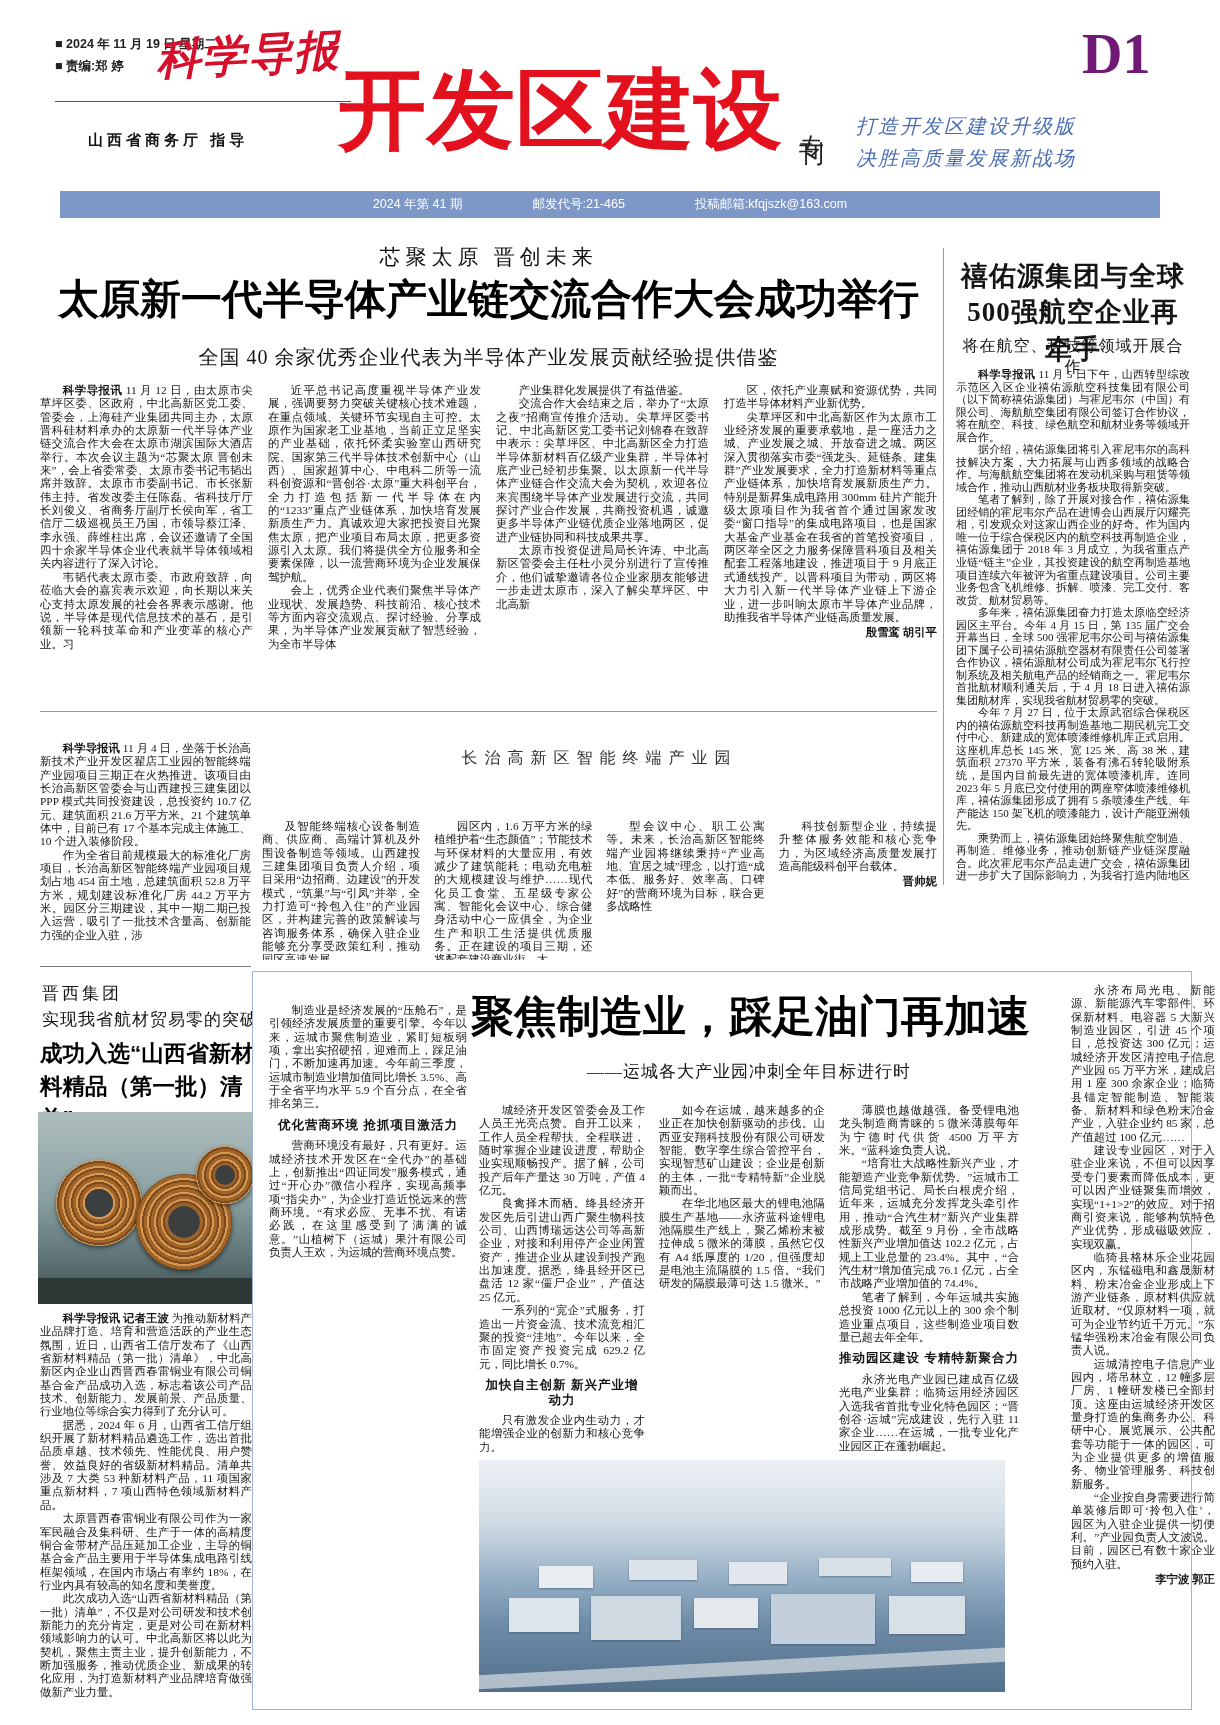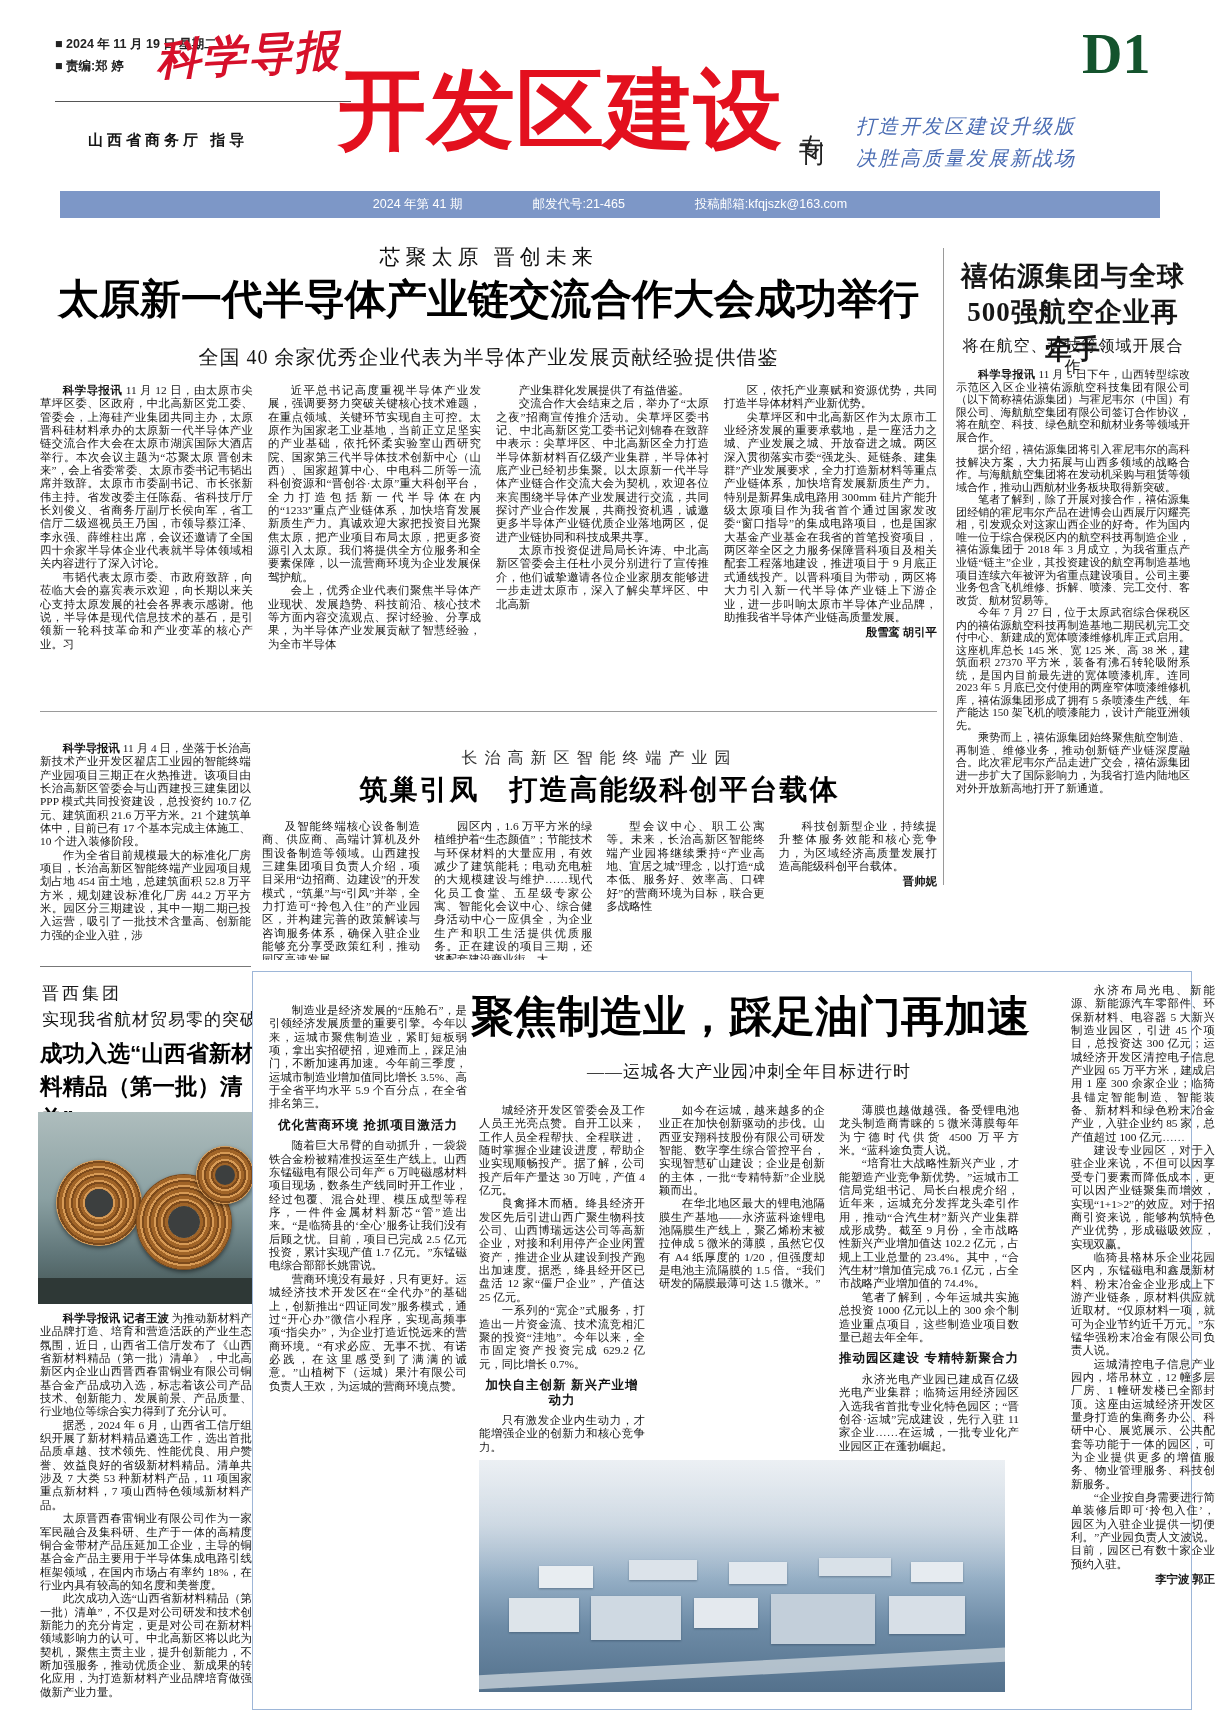--- a/index.html
+++ b/index.html
@@ -9,21 +9,21 @@
   .abs{position:absolute;}
   
   .date-block{left:55px;top:34px;font-family:"Liberation Sans",sans-serif;font-size:12.5px;font-weight:bold;line-height:1.75;color:#222;}
   .date-rule{left:55px;top:101px;width:296px;height:1px;background:#555;}
   .masthead{left:156px;top:26px;font-size:44px;font-weight:bold;font-style:italic;color:#d6102a;
             transform:rotate(-3deg);letter-spacing:2px;font-family:"Liberation Serif",serif;}
   .guidance{left:88px;top:131px;font-size:15px;font-weight:bold;letter-spacing:4px;font-family:"Liberation Sans",sans-serif;}
   .main-title{left:338px;top:62px;font-size:88px;font-weight:900;color:#e3101e;
               font-family:"Liberation Sans",sans-serif;letter-spacing:1px;line-height:1.1;}
   .zhuankan{left:796px;top:114px;writing-mode:vertical-rl;font-size:25px;letter-spacing:8px;color:#222;font-family:"Liberation Sans",sans-serif;}
-  .page-code{left:1082px;top:22px;font-size:56px;font-weight:bold;font-family:"Liberation Serif",serif;color:#14532d;}
+  .page-code{left:1082px;top:22px;font-size:56px;font-weight:bold;font-family:"Liberation Serif",serif;color:#701a75;}
   .slogan{left:856px;top:110px;font-size:20px;color:#4a6cb3;font-style:italic;line-height:1.6;letter-spacing:2px;}
   .issue-bar{left:60px;top:191px;width:1100px;height:27px;background:#7d97c7;color:#fff;
              font-family:"Liberation Sans",sans-serif;font-size:12.5px;display:flex;align-items:center;justify-content:center;gap:70px;}
   
   .bodycol{font-size:11.4px;line-height:1.17;text-align:justify;overflow:hidden;}
   .bodycol p{margin:0;text-indent:2em;}
   .bodycol .lead{font-weight:bold;}
   .byline{display:block;text-align:right;font-weight:bold;text-indent:0;margin-top:2px;}
   
   .m-kicker{left:40px;top:243px;width:897px;text-align:center;font-size:21px;letter-spacing:5px;color:#111;}
@@ -128,32 +128,32 @@
 
   <div class="abs sb-title">
     <div>禧佑源集团与全球</div>
     <div>500强航空企业再牵手</div>
   </div>
   <div class="abs sb-sub">将在航空、科技等领域开展合作</div>
   <div class="abs sb-body bodycol">
     <p><b class="lead">科学导报讯</b><span>  11 月 5 日下午，山西转型综改示范区入区企业禧佑源航空科技集团有限公司（以下简称禧佑源集团）与霍尼韦尔（中国）有限公司、海航航空集团有限公司签订合作协议，将在航空、科技、绿色航空和航材业务等领域开展合作。</span></p>
     <p>据介绍，禧佑源集团将引入霍尼韦尔的高科技解决方案，大力拓展与山西多领域的战略合作。与海航航空集团将在发动机采购与租赁等领域合作，推动山西航材业务板块取得新突破。</p>
     <p>笔者了解到，除了开展对接合作，禧佑源集团经销的霍尼韦尔产品在进博会山西展厅闪耀亮相，引发观众对这家山西企业的好奇。作为国内唯一位于综合保税区内的航空科技再制造企业，禧佑源集团于 2018 年 3 月成立，为我省重点产业链“链主”企业，其投资建设的航空再制造基地项目连续六年被评为省重点建设项目。公司主要业务包含飞机维修、拆解、喷漆、完工交付、客改货、航材贸易等。</p>
+    <p>多年来，禧佑源集团奋力打造太原临空经济园区主平台。今年 4 月 15 日，第 135 届广交会开幕当日，全球 500 强霍尼韦尔公司与禧佑源集团下属子公司禧佑源航空器材有限责任公司签署合作协议，禧佑源航材公司成为霍尼韦尔飞行控制系统及相关航电产品的经销商之一。霍尼韦尔首批航材顺利通关后，于 4 月 18 日进入禧佑源集团航材库，实现我省航材贸易零的突破。</p>
     <p>今年 7 月 27 日，位于太原武宿综合保税区内的禧佑源航空科技再制造基地二期民机完工交付中心、新建成的宽体喷漆维修机库正式启用。这座机库总长 145 米、宽 125 米、高 38 米，建筑面积 27370 平方米，装备有沸石转轮吸附系统，是国内目前最先进的宽体喷漆机库。连同 2023 年 5 月底已交付使用的两座窄体喷漆维修机库，禧佑源集团形成了拥有 5 条喷漆生产线、年产能达 150 架飞机的喷漆能力，设计产能亚洲领先。</p>
     <p>乘势而上，禧佑源集团始终聚焦航空制造、再制造、维修业务，推动创新链产业链深度融合。此次霍尼韦尔产品走进广交会，禧佑源集团进一步扩大了国际影响力，为我省打造内陆地区对外开放新高地打开了新通道。</p>
 
   </div>
 
   <div class="abs hrule1"></div>
   <div class="abs nest-intro bodycol">
     <p><b class="lead">科学导报讯</b><span>  11 月 4 日，坐落于长治高新技术产业开发区翟店工业园的智能终端产业园项目三期正在火热推进。该项目由长治高新区管委会与山西建投三建集团以 PPP 模式共同投资建设，总投资约 10.7 亿元、建筑面积 21.6 万平方米。21 个建筑单体中，目前已有 17 个基本完成主体施工、10 个进入装修阶段。</span></p>
     <p>作为全省目前规模最大的标准化厂房项目，长治高新区智能终端产业园项目规划占地 454 亩土地，总建筑面积 52.8 万平方米，规划建设标准化厂房 44.2 万平方米。园区分三期建设，其中一期二期已投入运营，吸引了一批技术含量高、创新能力强的企业入驻，涉</p>
   </div>
   <div class="abs nest-kicker">长治高新区智能终端产业园</div>
-  <div class="abs nest-headline">筑巢引凤　打造高能级科创平台载体</div>
   <div class="abs nest-cols bodycol">
     <div class="c">
         <p>及智能终端核心设备制造商、供应商、高端计算机及外围设备制造等领域。山西建投三建集团项目负责人介绍，项目采用“边招商、边建设”的开发模式，“筑巢”与“引凤”并举，全力打造可“拎包入住”的产业园区，并构建完善的政策解读与咨询服务体系，确保入驻企业能够充分享受政策红利，推动园区高速发展。</p>
       </div>
     <div class="c">
         <p>园区内，1.6 万平方米的绿植维护着“生态颜值”；节能技术与环保材料的大量应用，有效减少了建筑能耗；电动充电桩的大规模建设与维护……现代化员工食堂、五星级专家公寓、智能化会议中心、综合健身活动中心一应俱全，为企业生产和职工生活提供优质服务。正在建设的项目三期，还将配套建设商业街、大</p>
       </div>
     <div class="c">
         <p>型会议中心、职工公寓等。未来，长治高新区智能终端产业园将继续秉持“产业高地、宜居之城”理念，以打造“成本低、服务好、效率高、口碑好”的营商环境为目标，联合更多战略性</p>
       </div>
@@ -180,21 +180,20 @@
     <p><b class="lead">科学导报讯  记者王波</b><span>  为推动新材料产业品牌打造、培育和营造活跃的产业生态氛围，近日，山西省工信厅发布了《山西省新材料精品（第一批）清单》，中北高新区内企业山西晋西春雷铜业有限公司铜基合金产品成功入选，标志着该公司产品技术、创新能力、发展前景、产品质量、行业地位等综合实力得到了充分认可。</span></p>
     <p>据悉，2024 年 6 月，山西省工信厅组织开展了新材料精品遴选工作，选出首批品质卓越、技术领先、性能优良、用户赞誉、效益良好的省级新材料精品。清单共涉及 7 大类 53 种新材料产品，11 项国家重点新材料，7 项山西特色领域新材料产品。</p>
     <p>太原晋西春雷铜业有限公司作为一家军民融合及集科研、生产于一体的高精度铜合金带材产品压延加工企业，主导的铜基合金产品主要用于半导体集成电路引线框架领域，在国内市场占有率约 18%，在行业内具有较高的知名度和美誉度。</p>
     <p>此次成功入选“山西省新材料精品（第一批）清单”，不仅是对公司研发和技术创新能力的充分肯定，更是对公司在新材料领域影响力的认可。中北高新区将以此为契机，聚焦主责主业，提升创新能力，不断加强服务，推动优质企业、新成果的转化应用，为打造新材料产业品牌培育做强做新产业力量。</p>
   </div>
 
   <div class="abs box">
     <div class="inner bx-left bodycol">
       <p>制造业是经济发展的“压舱石”，是引领经济发展质量的重要引擎。今年以来，运城市聚焦制造业，紧盯短板弱项，拿出实招硬招，迎难而上，踩足油门，不断加速再加速。今年前三季度，运城市制造业增加值同比增长 3.5%、高于全省平均水平 5.9 个百分点，在全省排名第三。</p>
       <p class="subhead">优化营商环境  抢抓项目激活力</p>
-      <p>随着巨大吊臂的自动抓升，一袋袋铁合金粉被精准投运至生产线上。山西东锰磁电有限公司年产 6 万吨磁感材料项目现场，数条生产线同时开工作业，经过包覆、混合处理、模压成型等程序，一件件金属材料新芯“管”造出来。“是临猗县的‘全心’服务让我们没有后顾之忧。目前，项目已完成 2.5 亿元投资，累计实现产值 1.7 亿元。”东锰磁电综合部部长姚雷说。</p>
       <p>营商环境没有最好，只有更好。运城经济技术开发区在“全代办”的基础上，创新推出“四证同发”服务模式，通过“开心办”微信小程序，实现高频事项“指尖办”，为企业打造近悦远来的营商环境。“有求必应、无事不扰、有诺必践，在这里感受到了满满的诚意。”山植树下（运城）果汁有限公司负责人王欢，为运城的营商环境点赞。</p>
     </div>
     <div class="inner bx-headline">聚焦制造业，踩足油门再加速</div>
     <div class="inner bx-subtitle">——运城各大产业园冲刺全年目标进行时</div>
     <div class="inner bx-c1 bodycol">
       <p>城经济开发区管委会及工作人员王光亮点赞。自开工以来，工作人员全程帮扶、全程联进，随时掌握企业建设进度，帮助企业实现顺畅投产。据了解，公司投产后年产量达 30 万吨，产值 4 亿元。</p>
       <p>良禽择木而栖。绛县经济开发区先后引进山西广聚生物科技公司、山西博瑞远达公司等高新企业，对接和利用停产企业闲置资产，推进企业从建设到投产跑出加速度。据悉，绛县经开区已盘活 12 家“僵尸企业”，产值达 25 亿元。</p>
       <p>一系列的“宽企”式服务，打造出一片资金流、技术流竞相汇聚的投资“洼地”。今年以来，全市固定资产投资完成 629.2 亿元，同比增长 0.7%。</p>
       <p class="subhead">加快自主创新  新兴产业增动力</p>
       <p>只有激发企业内生动力，才能增强企业的创新力和核心竞争力。</p>

